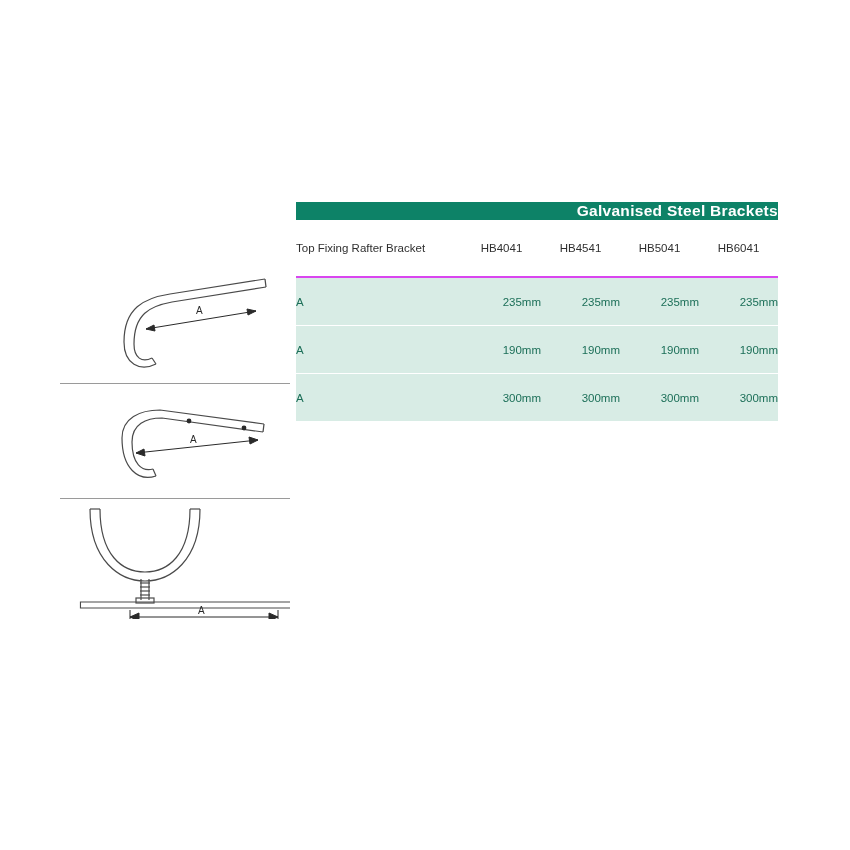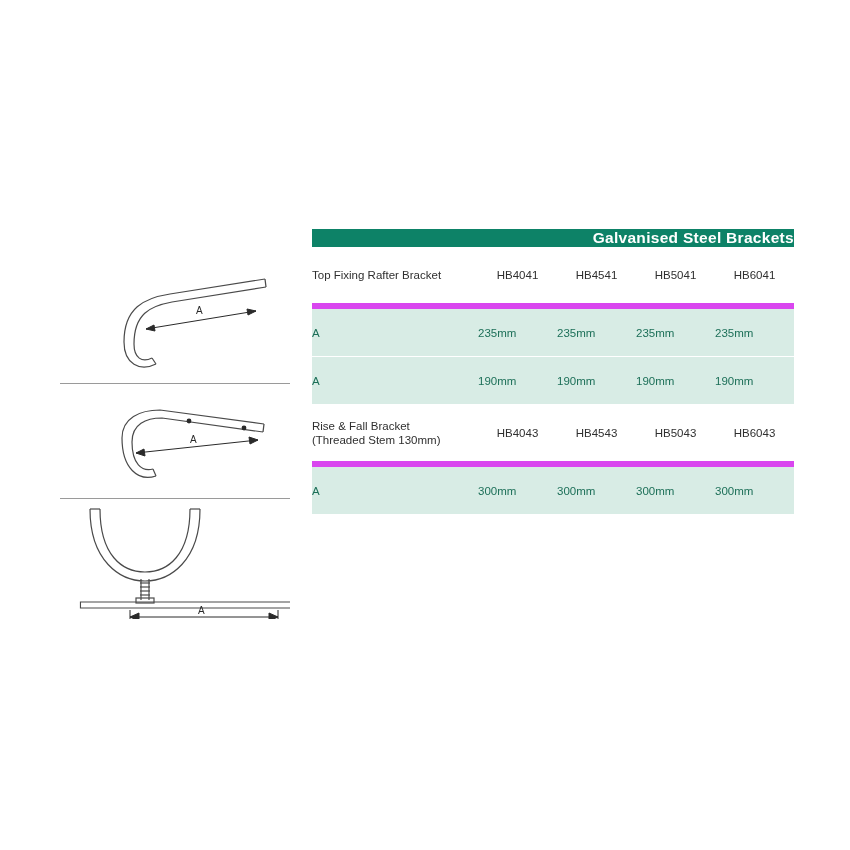--- a/index.html
+++ b/index.html
@@ -40,27 +40,26 @@
   .illus-cell.divided {
     border-top: 1px solid #9a9a9a;
   }
   .illus-cell svg {
     display: block;
   }
 
   
   #bracket-table {
     position: absolute;
-    left: 312px;
+    left: 296px;
     top: 202px;
     width: 482px;
     border-collapse: collapse;
     font-size: 11.5px;
     color: #2a2a2a;
-    margin-top: 27px;
   }
   #bracket-table td, #bracket-table th {
     padding: 0;
     margin: 0;
   }
 
   .title-row td {
     background: #0d8267;
     color: #ffffff;
     font-size: 15.5px;
@@ -85,33 +84,33 @@
     border-left: none;
   }
 
   .item-row td {
     background: #ffffff;
     height: 56px;
     vertical-align: middle;
     text-align: center;
     font-size: 11.5px;
     color: #2f2f2f;
-    border-bottom: 6px solid #d946ef;
+    border-bottom: 2px solid #d946ef;
   }
   .item-row td.desc-col {
     text-align: left;
     padding-left: 12px;
     line-height: 1.25;
   }
 
   .dim-row td {
     background: #d8ece5;
     height: 47px;
     vertical-align: middle;
-    text-align: left;
+    text-align: right;
     font-size: 11.5px;
     color: #1c6f58;
     border-bottom: 1px solid #ffffff;
   }
   .dim-row td.desc-col {
     text-align: left;
     padding-left: 12px;
   }
 
   .col-desc { width: 166px; }
@@ -236,30 +235,20 @@
       </tr>
 
       <tr class="dim-row">
         <td class="desc-col">A</td>
         <td>190mm</td>
         <td>190mm</td>
         <td>190mm</td>
         <td>190mm</td>
       </tr>
 
-      <tr class="item-row">
-        <td class="desc-col">
-          <span class="sub">Rise &amp; Fall Bracket</span>
-          <span class="sub">(Threaded Stem 130mm)</span>
-        </td>
-        <td>HB4043</td>
-        <td>HB4543</td>
-        <td>HB5043</td>
-        <td>HB6043</td>
-      </tr>
       <tr class="dim-row">
         <td class="desc-col">A</td>
         <td>300mm</td>
         <td>300mm</td>
         <td>300mm</td>
         <td>300mm</td>
       </tr>
     </tbody>
   </table>
 

